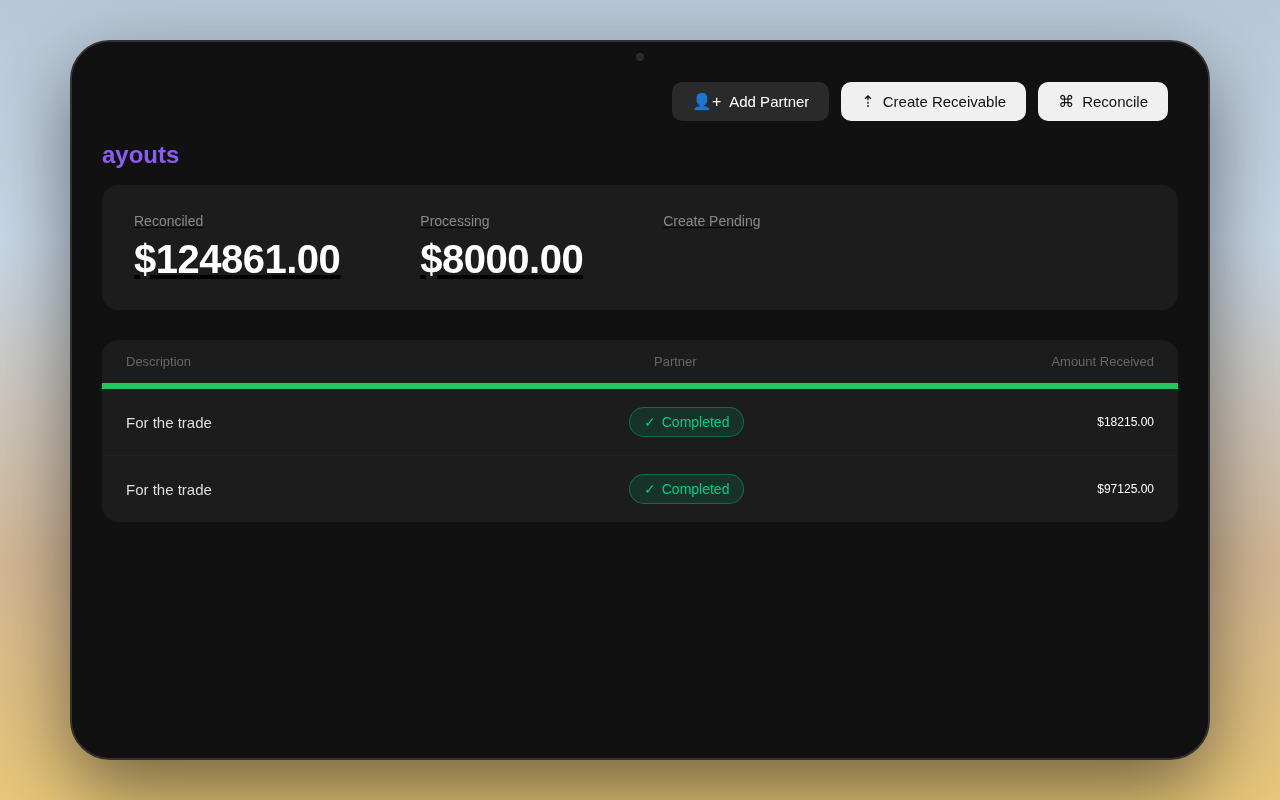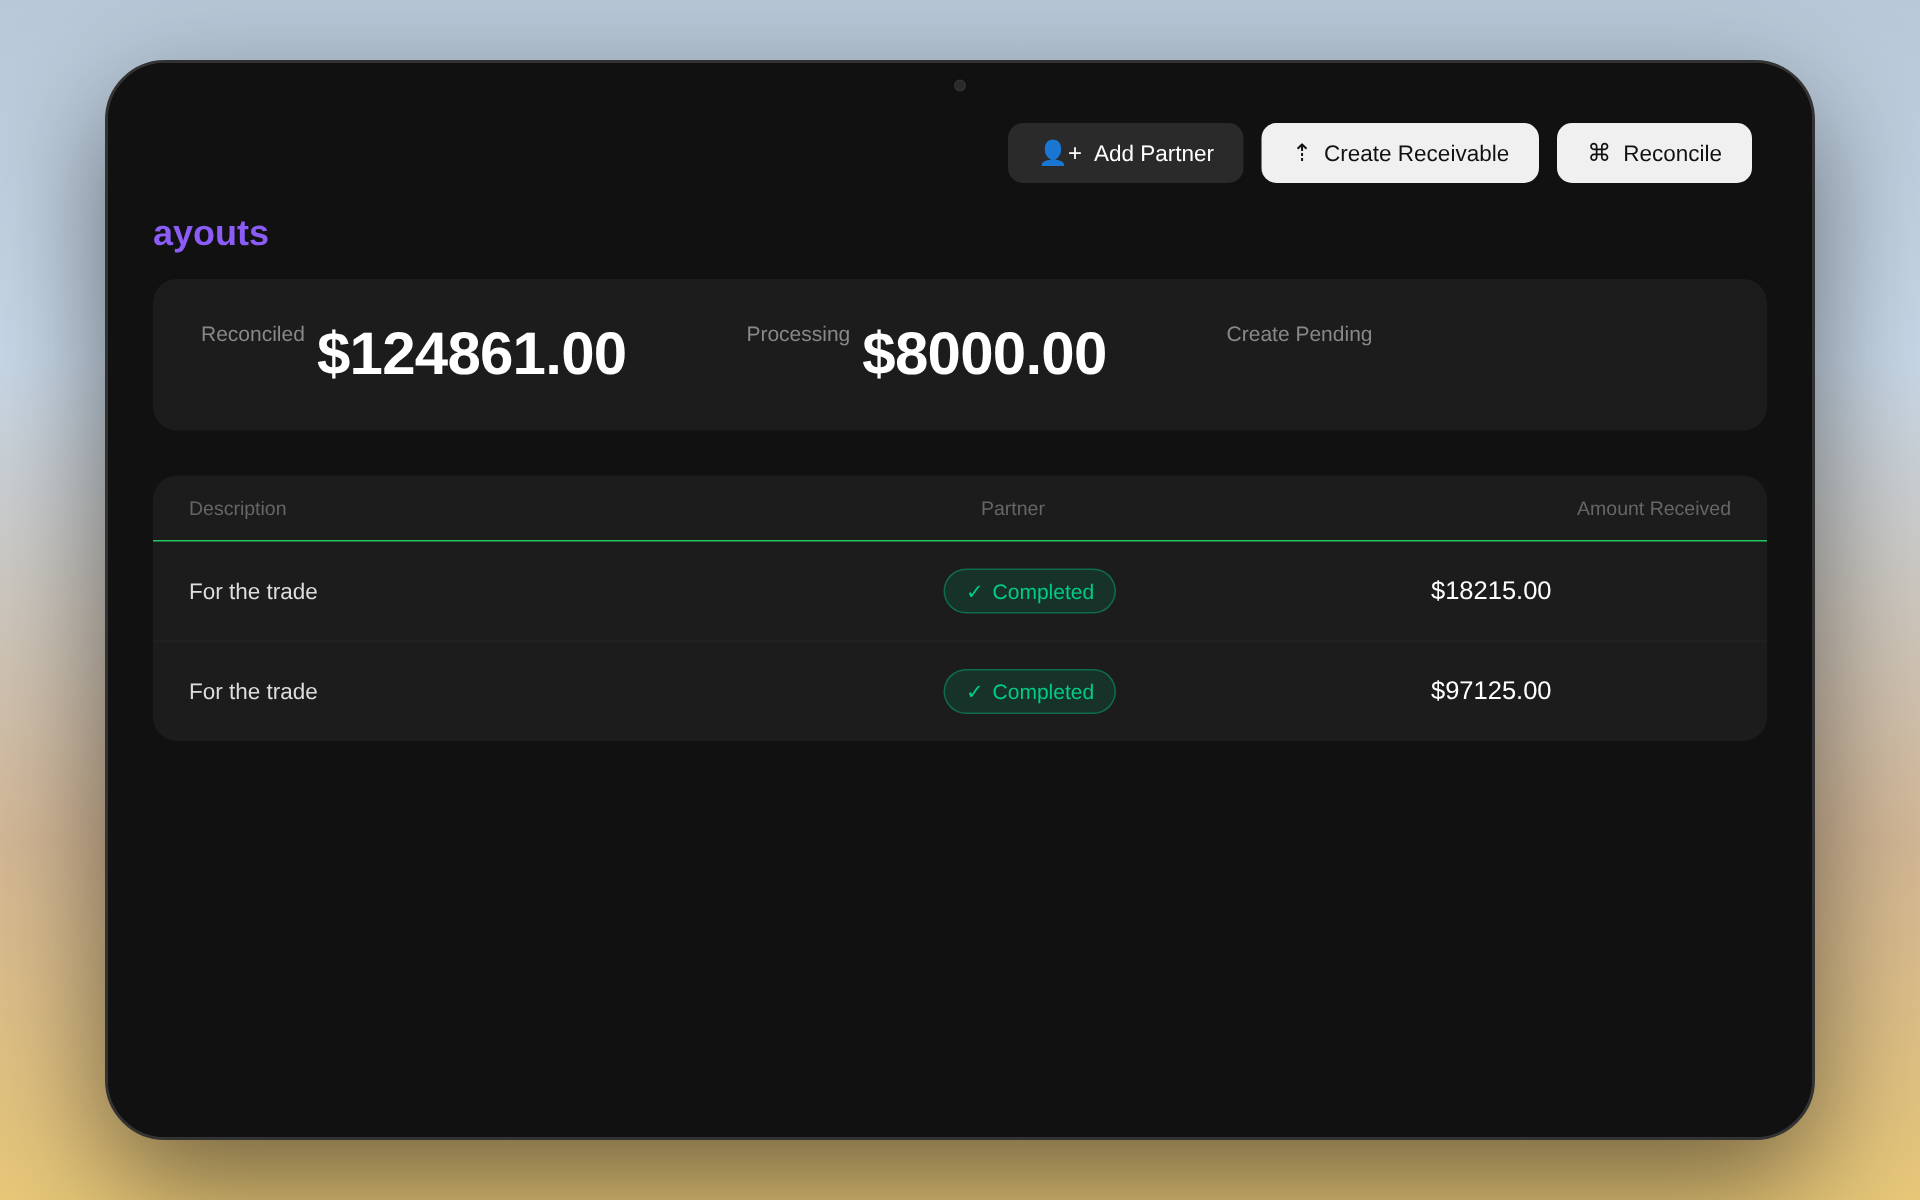--- a/index.html
+++ b/index.html
@@ -112,21 +112,23 @@
       background: #1c1c1c;
       border-radius: 16px;
       padding: 28px 32px;
       display: flex;
       gap: 80px;
       margin-bottom: 30px;
     }
 
     .stat-item {
       display: flex;
+      flex-direction: column;
       gap: 8px;
+      text-decoration: underline;
     }
 
     .stat-label {
       color: #888;
       font-size: 14px;
       font-weight: 400;
     }
 
     .stat-value {
       color: #fff;
@@ -139,21 +141,21 @@
     .table-container {
       background: #1c1c1c;
       border-radius: 16px;
       overflow: hidden;
     }
 
     .table-header {
       display: grid;
       grid-template-columns: 1fr 300px 200px;
       padding: 14px 24px;
-      border-bottom: 1px solid #22c55e;
+      border-bottom: 6px solid #22c55e;
     }
 
     .table-header-cell {
       color: #666;
       font-size: 13px;
       font-weight: 400;
     }
 
     .table-header-cell.right {
       text-align: right;
@@ -194,23 +196,23 @@
       font-size: 14px;
       font-weight: 500;
     }
 
     .check-circle {
       font-size: 14px;
     }
 
     .row-amount {
       color: #fff;
-      font-size: 17px;
+      font-size: 12px;
       font-weight: 500;
-      text-align: left;
+      text-align: right;
     }
   </style>
 </head>
 <body>
 
 <div class="device-frame">
   <div class="device-inner">
 
     <div class="top-bar">
       <div class="camera"></div>

